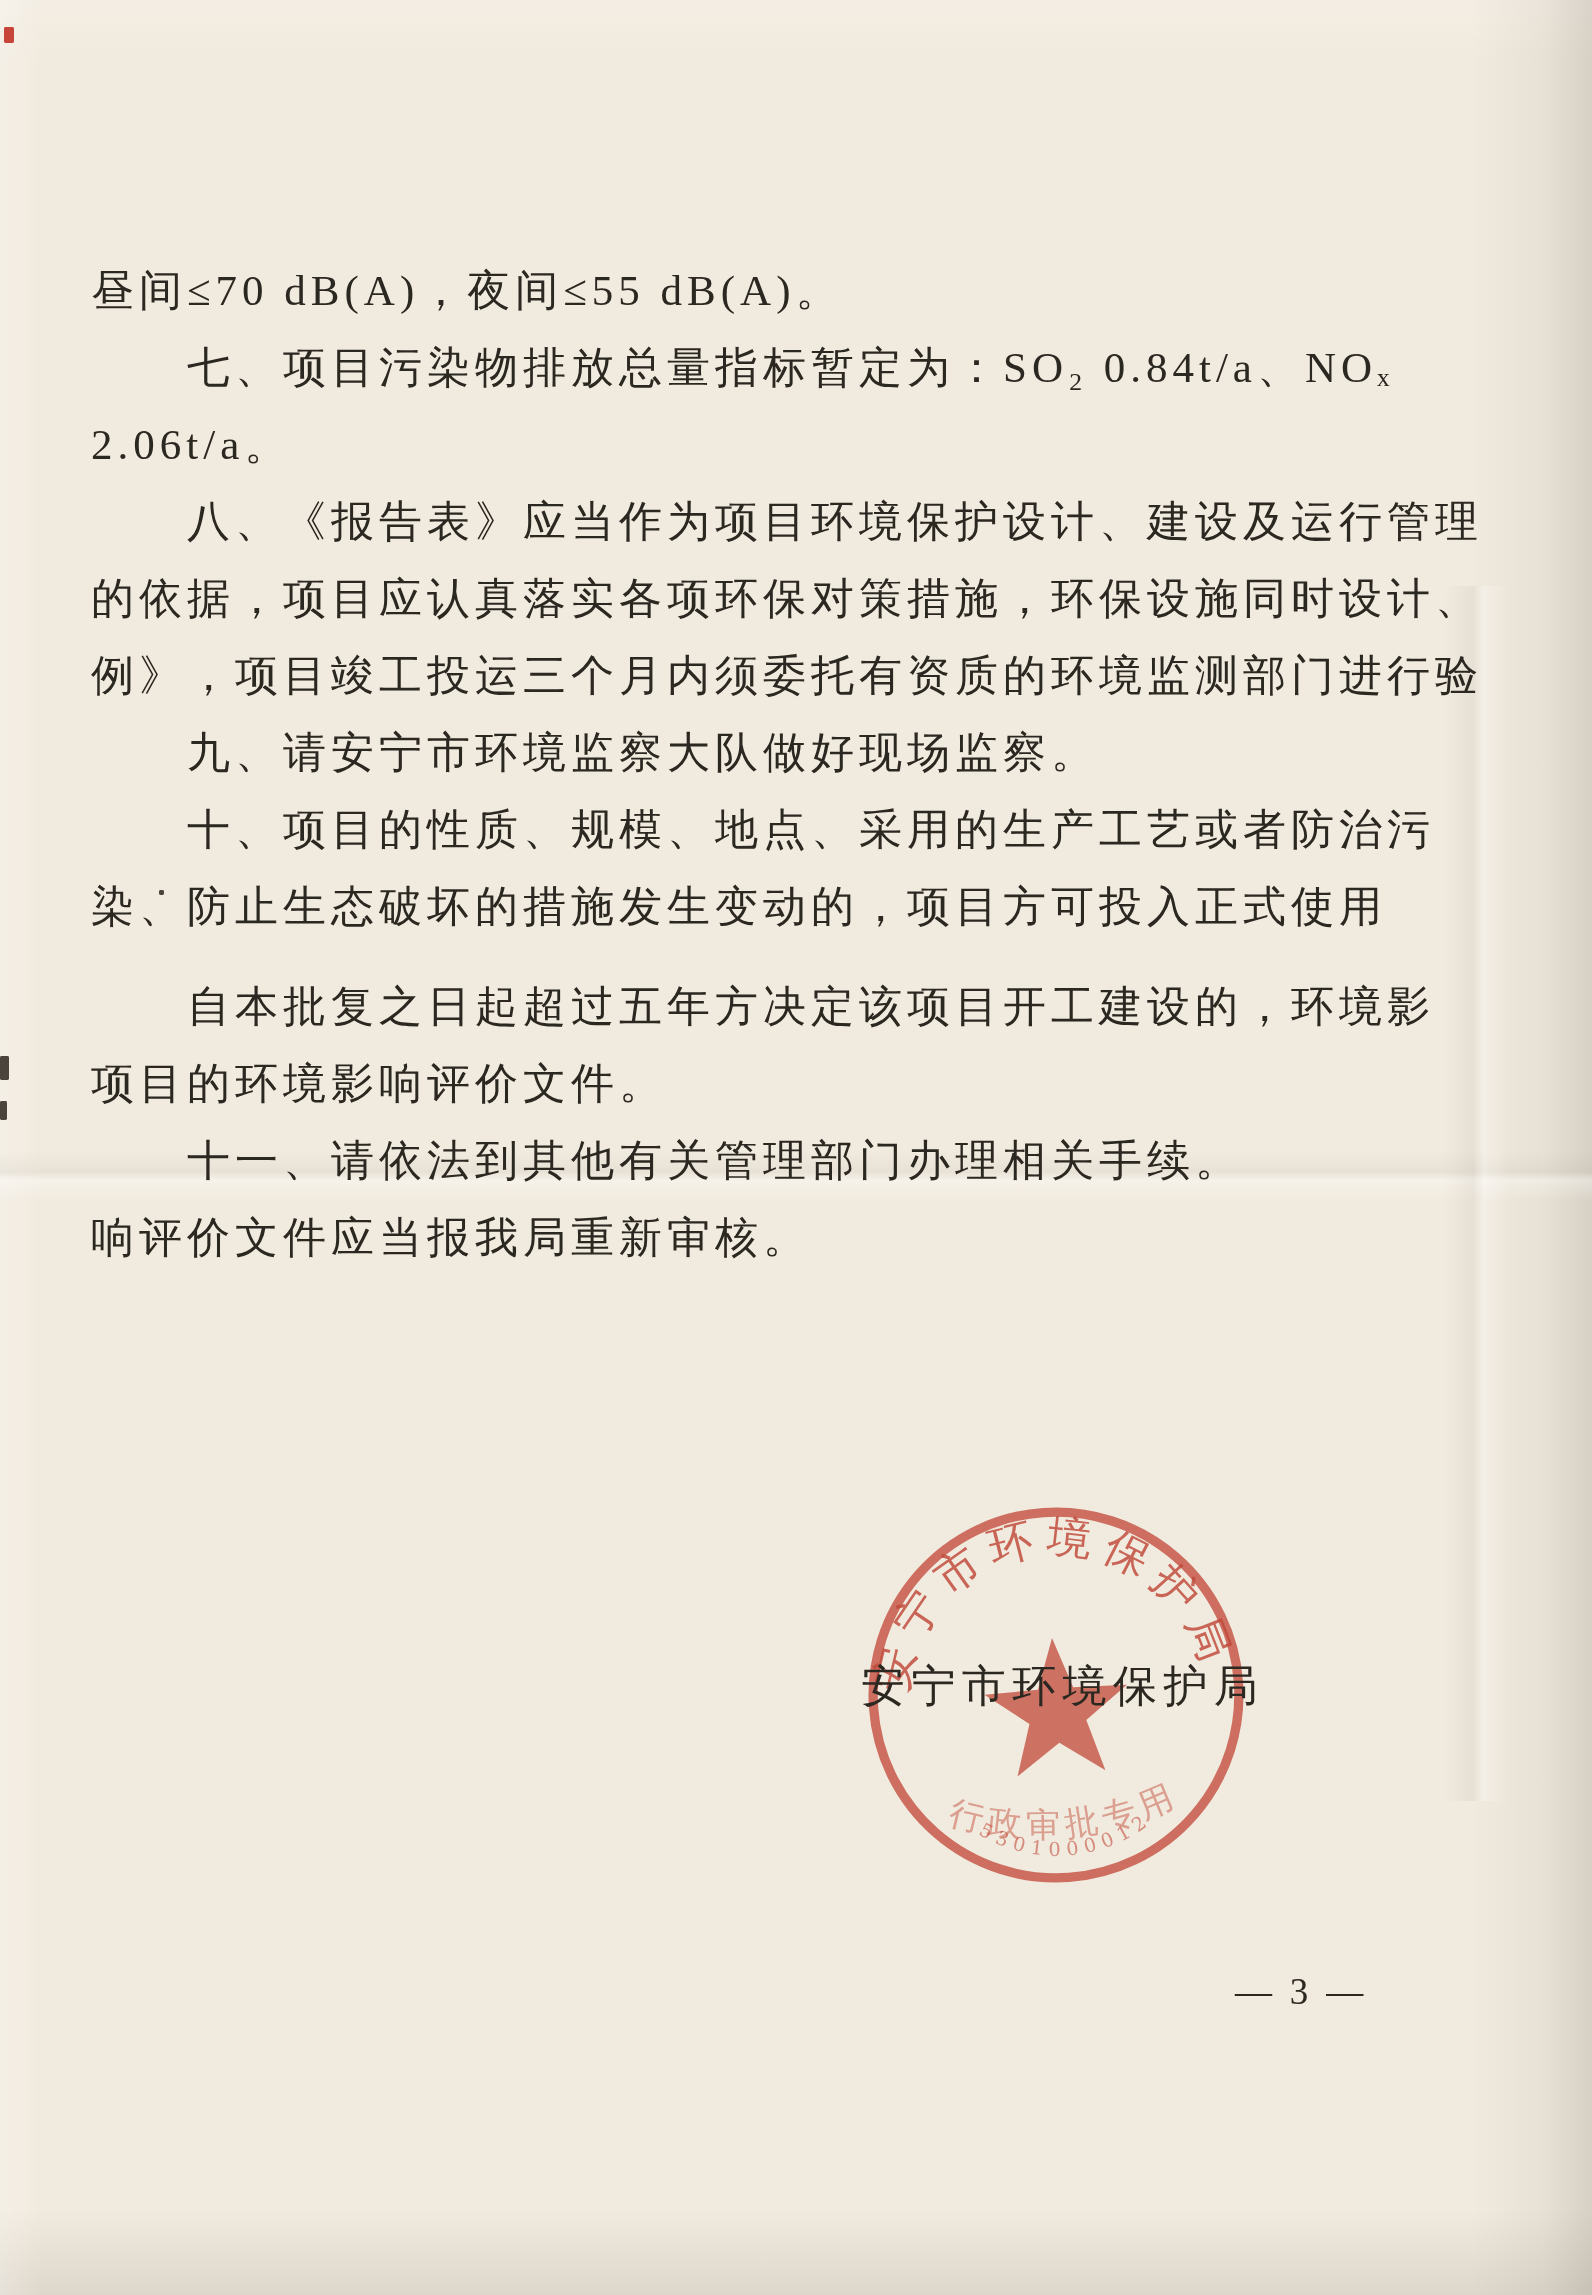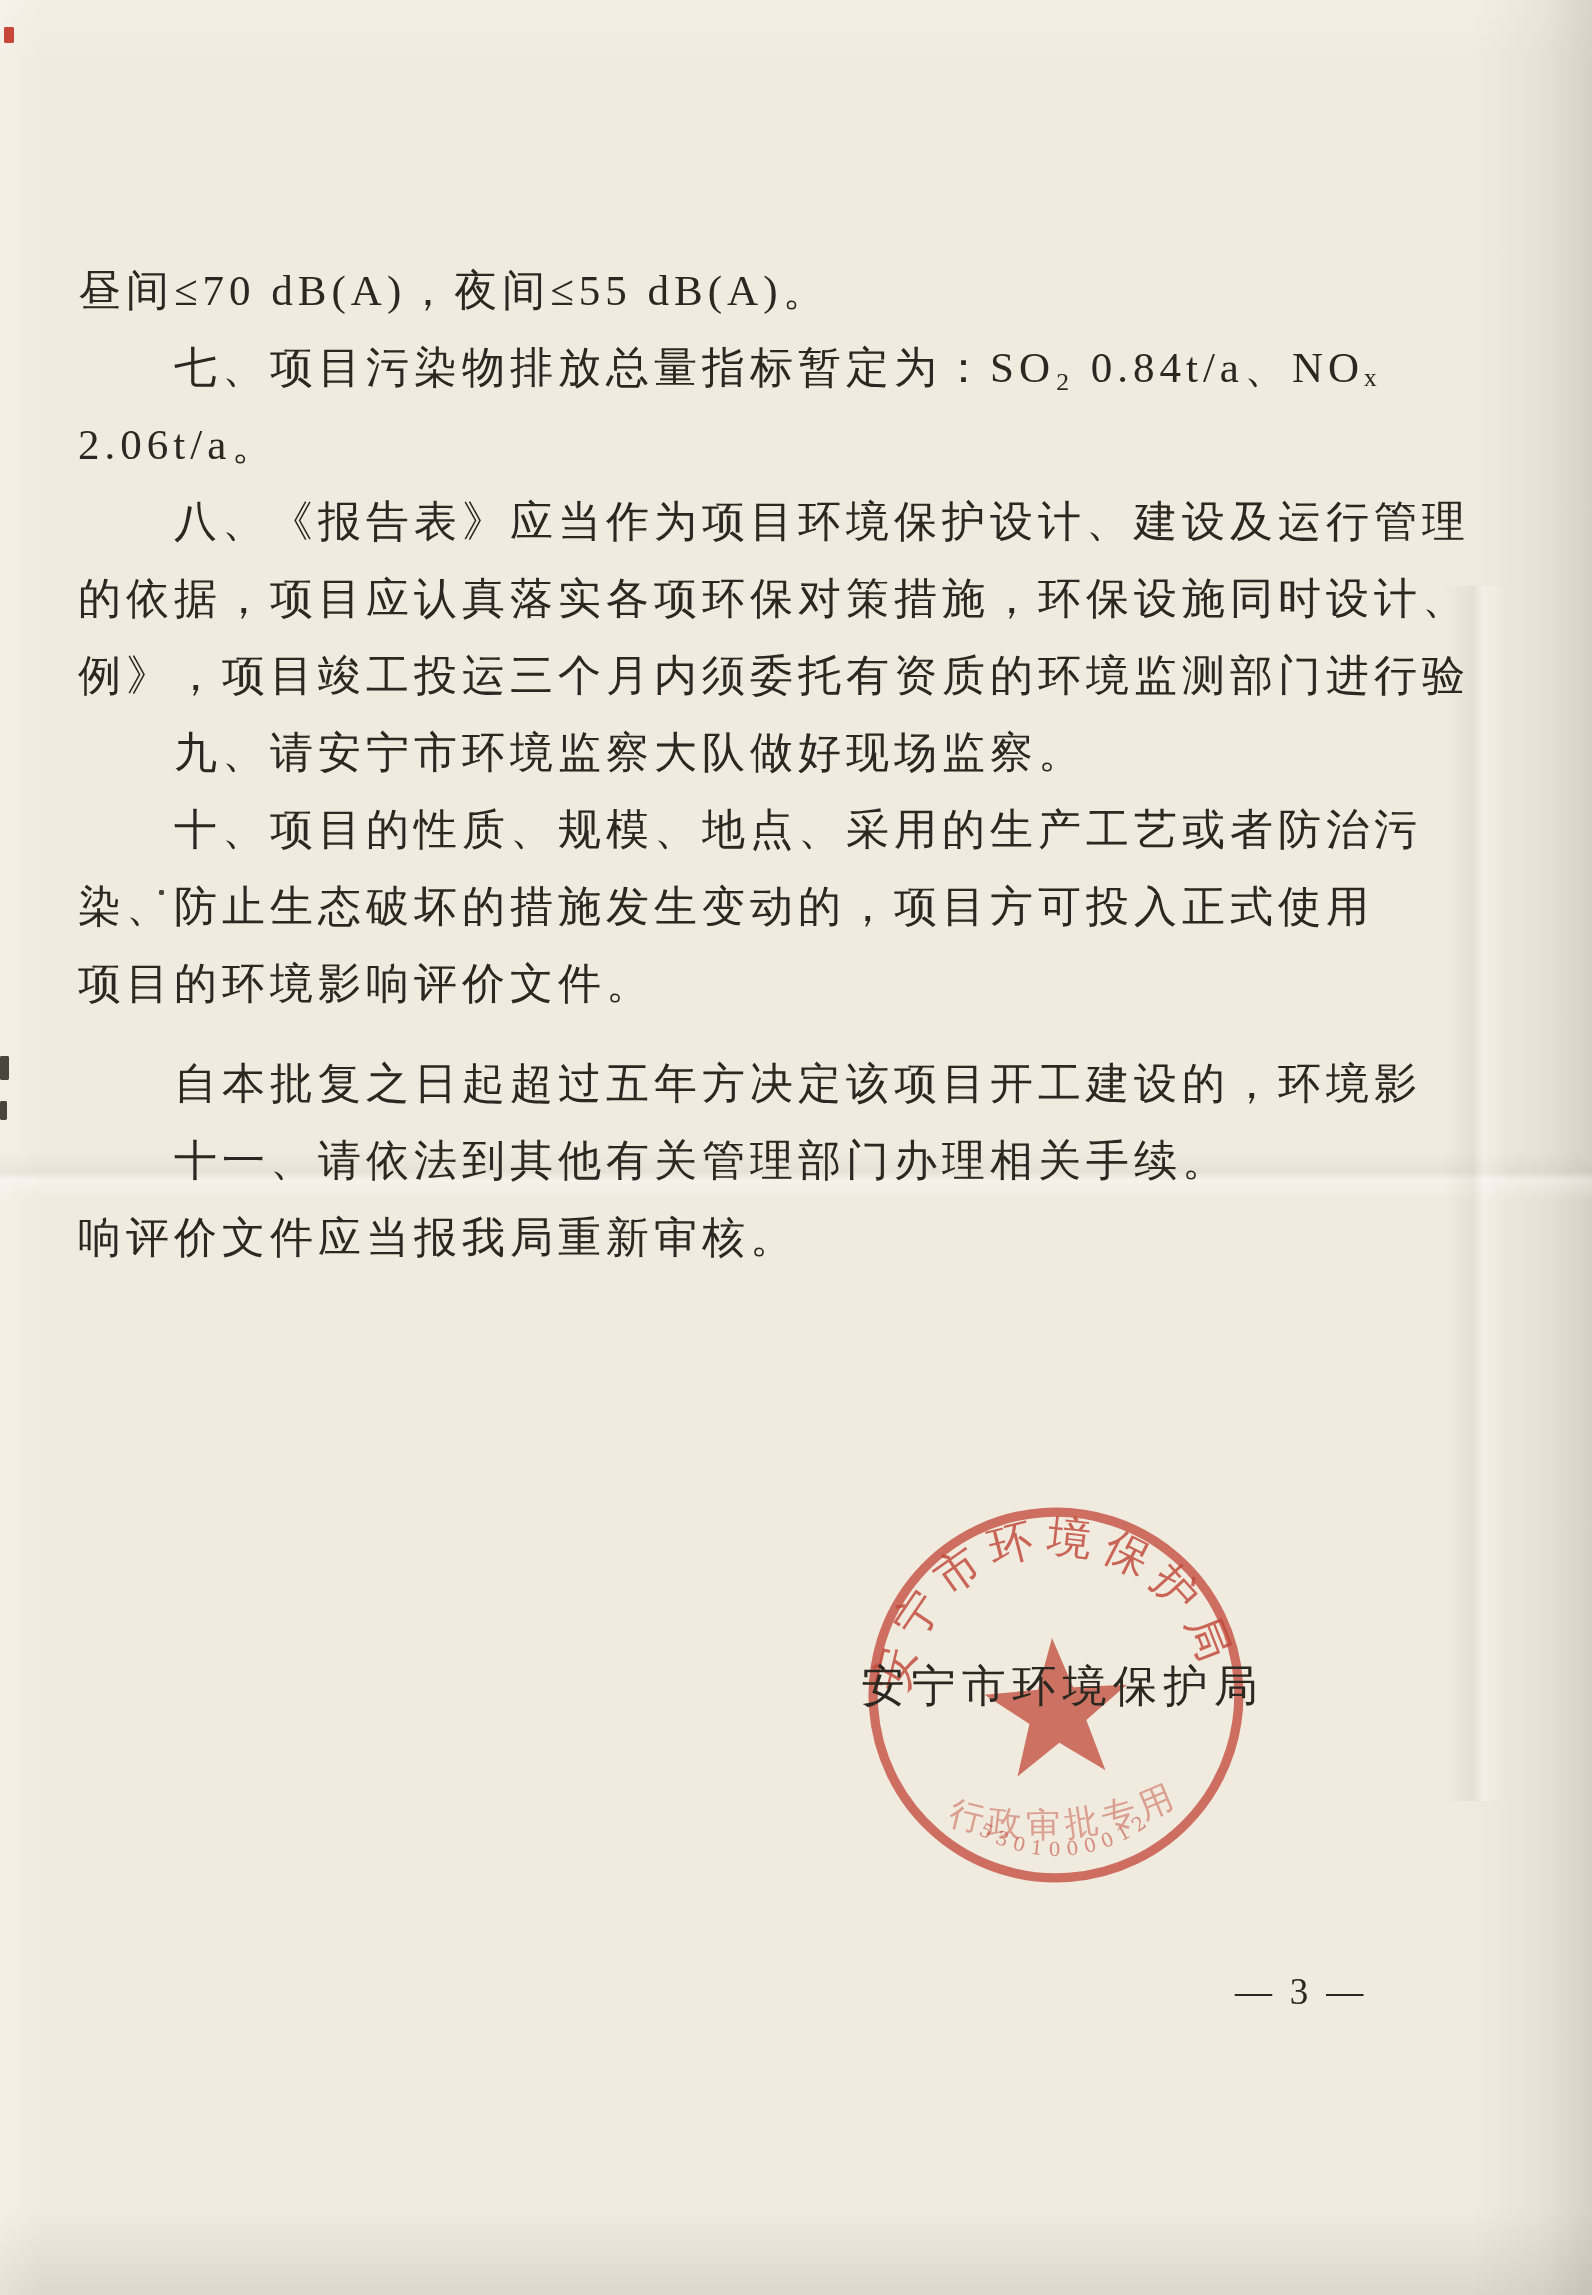--- a/index.html
+++ b/index.html
@@ -25,21 +25,21 @@
   
   .crease-v{
     position:absolute;top:586px;left:1444px;width:64px;height:1215px;
     background:linear-gradient(90deg, rgba(0,0,0,0) 0%, rgba(95,88,78,.07) 45%, rgba(255,255,255,.30) 62%, rgba(0,0,0,0) 100%);
     pointer-events:none;
   }
   .speck{position:absolute;background:#4a443c;border-radius:1.4px;}
   .speck.red{background:#c8453a;}
 
   .body-text{
-    position:absolute;left:78px;top:252px;width:1465px;
+    position:absolute;left:91px;top:252px;width:1465px;
   }
   .line{
     font-size:43px;
     line-height:77px;
     letter-spacing:5px;
     white-space:nowrap;
   }
   .line.gap-before{margin-top:23px;}
 
   .signature{
@@ -79,22 +79,22 @@
   <div class="body-text">
     <div class="line">昼间≤70 dB(A)，夜间≤55 dB(A)。</div>
     <div class="line">　　七、项目污染物排放总量指标暂定为：SO₂ 0.84t/a、NOₓ</div>
     <div class="line">2.06t/a。</div>
     <div class="line">　　八、《报告表》应当作为项目环境保护设计、建设及运行管理</div>
     <div class="line">的依据，项目应认真落实各项环保对策措施，环保设施同时设计、</div>
     <div class="line">例》，项目竣工投运三个月内须委托有资质的环境监测部门进行验</div>
     <div class="line">　　九、请安宁市环境监察大队做好现场监察。</div>
     <div class="line">　　十、项目的性质、规模、地点、采用的生产工艺或者防治污</div>
     <div class="line">染、防止生态破坏的措施发生变动的，项目方可投入正式使用</div>
+    <div class="line gap-before">　　自本批复之日起超过五年方决定该项目开工建设的，环境影</div>
     <div class="line">项目的环境影响评价文件。</div>
-    <div class="line gap-before">　　自本批复之日起超过五年方决定该项目开工建设的，环境影</div>
     <div class="line">　　十一、请依法到其他有关管理部门办理相关手续。</div>
     <div class="line">响评价文件应当报我局重新审核。</div>
   </div>
 
   <div class="seal">
     <svg viewBox="0 0 560 560" xmlns="http://www.w3.org/2000/svg">
       <circle cx="280" cy="280" r="256" fill="none" stroke="rgba(201,66,52,0.78)" stroke-width="13"></circle>
       <path id="sealArcTop" d="M 78,348 A 210,210 0 1 1 482,348" fill="none"></path>
       <text font-size="62" fill="rgba(199,62,48,0.82)" letter-spacing="14" font-family="'Liberation Serif','DejaVu Serif',serif">
         <textPath href="#sealArcTop" startOffset="50%" text-anchor="middle">安宁市环境保护局</textPath>

